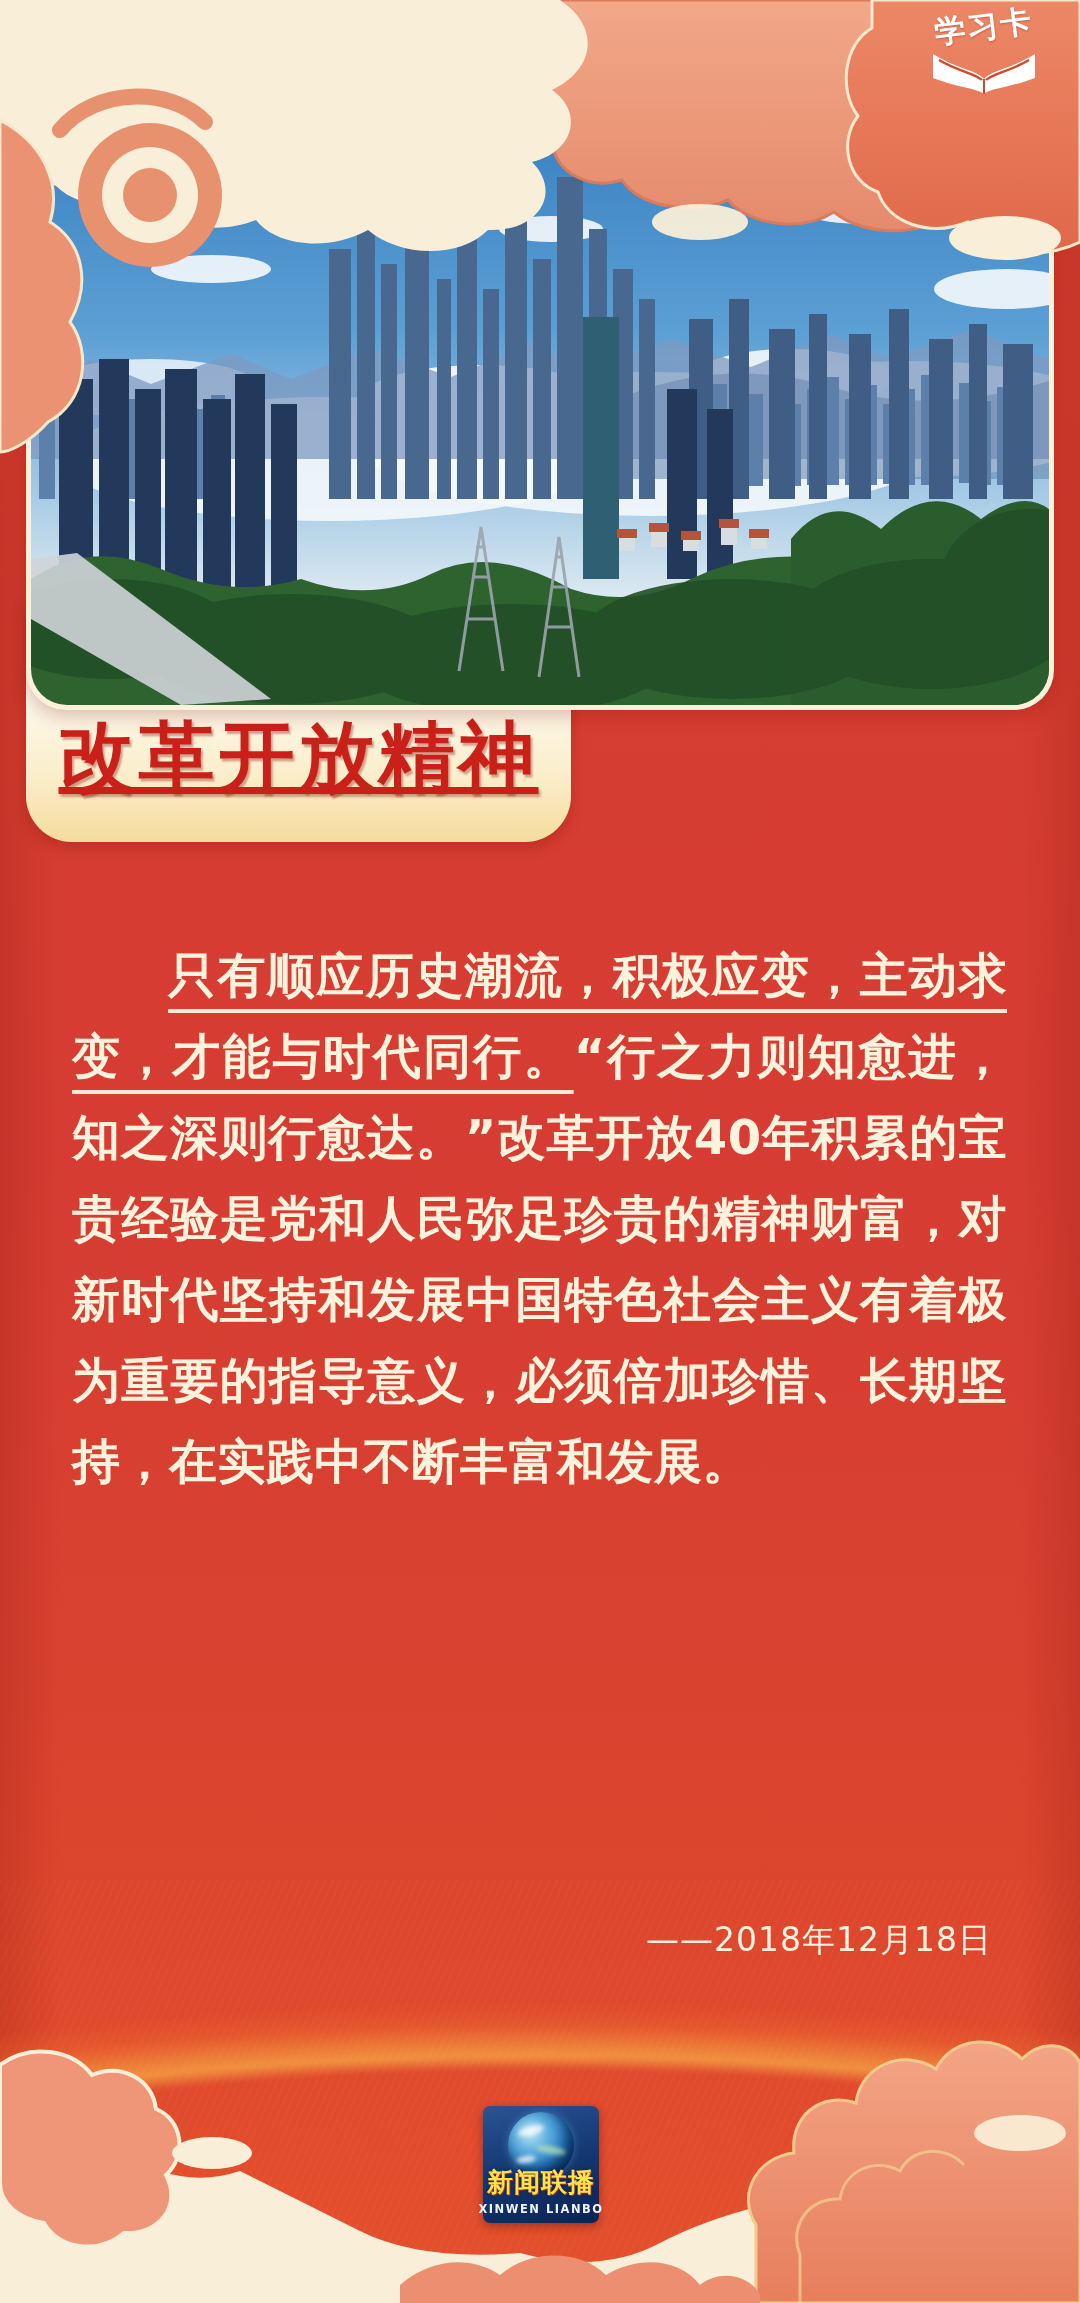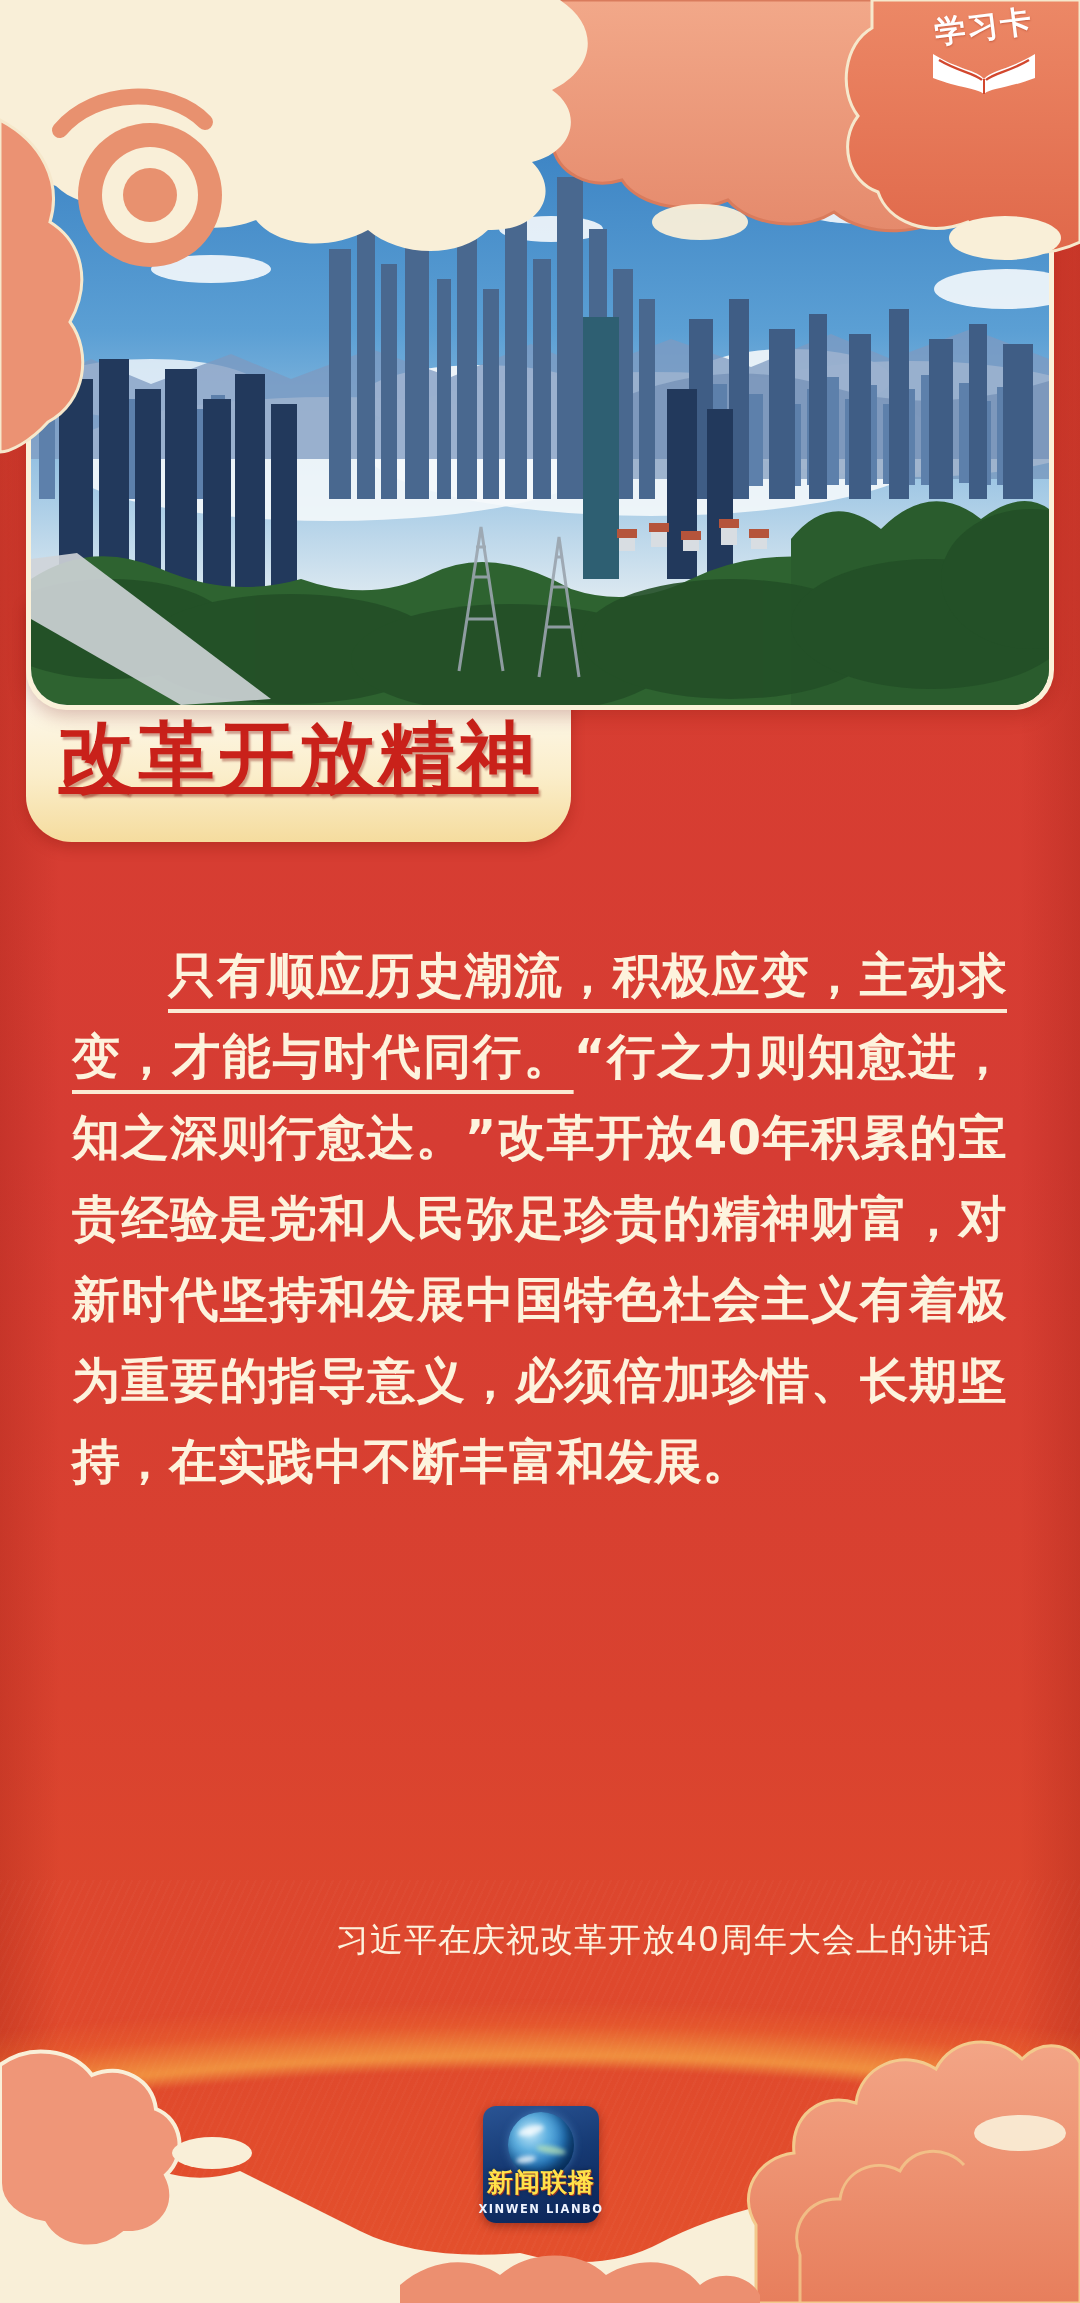--- a/index.html
+++ b/index.html
@@ -50,21 +50,21 @@
 
   
   .xuexika{position:absolute;top:6px;right:16px;width:160px;height:96px;z-index:7;text-align:center;color:#fff;}
   .xuexika .cn{display:block;font-size:31px;font-weight:900;letter-spacing:2px;transform:rotate(-7deg);
     text-shadow:0 1px 2px rgba(150,40,20,.4);}
   .xuexika svg{display:block;margin:2px auto 0;}
 
   
   .xinwen{position:absolute;left:483px;top:2106px;width:116px;height:117px;z-index:7;
     background:linear-gradient(165deg,#2a5494 0%,#163a74 45%,#0b2355 100%);
-    border-radius:13px;box-shadow:0 3px 10px rgba(60,8,4,.4);
+    border-radius:7px;box-shadow:0 3px 10px rgba(60,8,4,.4);
     display:flex;flex-direction:column;align-items:center;justify-content:flex-end;padding-bottom:7px;box-sizing:border-box;}
   .globe{position:absolute;top:6px;left:50%;transform:translateX(-50%);width:66px;height:66px;border-radius:50%;
     background:radial-gradient(circle at 34% 32%,#bfe6f7 0%,#5fb0e0 28%,#2a7fc4 55%,#0d4e8e 82%,#083868 100%);
     box-shadow:inset -6px -8px 14px rgba(3,25,60,.7),0 0 8px rgba(120,200,255,.35);}
   .globe i{position:absolute;display:block;background:rgba(255,255,255,.75);border-radius:50%;filter:blur(2px);}
   .globe i.g1{left:10px;top:14px;width:26px;height:9px;transform:rotate(-15deg);}
   .globe i.g2{left:28px;top:34px;width:30px;height:8px;transform:rotate(10deg);background:rgba(190,230,180,.7);}
   .globe i.g3{left:8px;top:44px;width:20px;height:7px;transform:rotate(-8deg);}
   .xinwen .cn{position:relative;z-index:2;font-size:26px;font-weight:900;color:#ffe24a;letter-spacing:1px;
     text-shadow:1px 1px 0 #a03325,0 0 4px rgba(0,0,0,.4);white-space:nowrap;}
@@ -221,21 +221,21 @@
 
   <div class="title-tab">
     <div class="title-text">改革开放精神</div>
   </div>
 
   <div class="body-text">
     <p><span class="u-sentence">只有顺应历史潮流，积极应变，主动求变，才能与时代同行。</span><span>“行之力则知愈进，知之深则行愈达。”改革开放40年积累的宝贵经验是党和人民弥足珍贵的精神财富，对新时代坚持和发展中国特色社会主义有着极为重要的指导意义，必须倍加珍惜、长期坚持，在实践中不断丰富和发展。</span></p>
   </div>
 
   <div class="attribution">
-    <div>习近平在庆祝改革开放40周年大会上的讲话</div>
+    <div>——2018年12月18日</div>
   </div>
 
   <div class="light-arc"></div>
   <div class="light-glow"></div>
   <div class="texture"></div>
   <div class="vignette"></div>
 
   <svg class="top-clouds" viewBox="0 0 1080 480">
     <defs>
       <linearGradient id="salmon" x1="0" y1="0" x2="0" y2="1">

